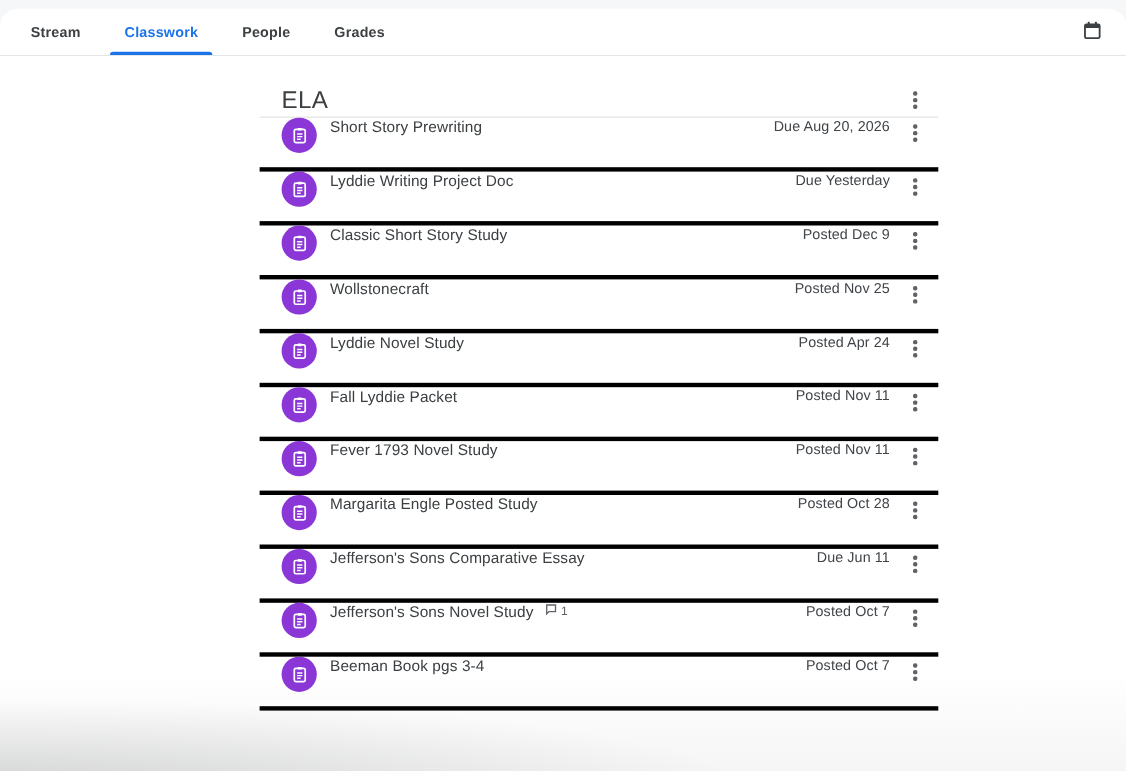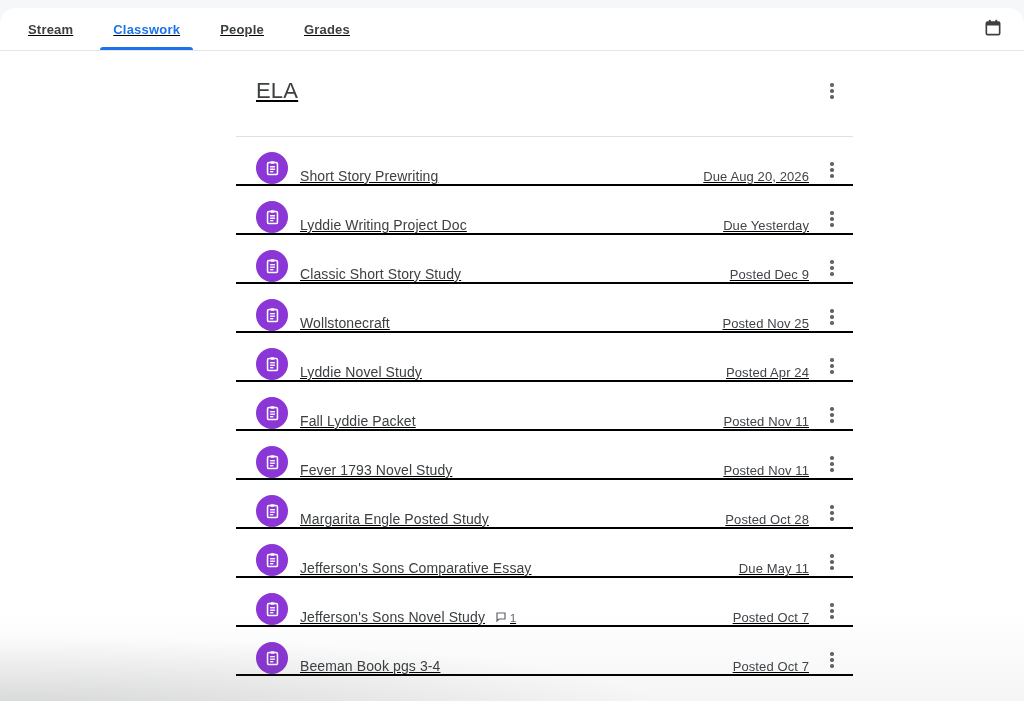--- a/index.html
+++ b/index.html
@@ -8,21 +8,20 @@
     overflow: hidden;
     font-family: "Liberation Sans", sans-serif;
     background: #f6f7f9;
   }
   .card {
     position: absolute;
     top: 8px; left: 0; right: 0; bottom: 0;
     background: #ffffff;
     border-radius: 16px 16px 0 0;
     overflow: hidden;
-    text-decoration: underline;
   }
   
   .nav {
     display: flex;
     align-items: stretch;
     height: 43px;
     border-bottom: 1px solid #e4e5e7;
     padding-left: 15px;
   }
   .tab {
@@ -61,35 +60,35 @@
   }
   
   .content {
     margin-left: 236px;
     width: 617px;
   }
   .topic-header {
     display: flex;
     align-items: center;
     justify-content: space-between;
-    padding: 26px 10px 31px 20px;
+    padding: 26px 10px 1px 20px;
     border-bottom: 1px solid #e0e0e0;
   }
   .topic-title {
     font-size: 22px;
     font-weight: 400;
     color: #3c4043;
     letter-spacing: .2px;
   }
   .row {
     display: flex;
-    align-items: flex-end;
+    align-items: flex-start;
     height: 49px;
     padding: 0 10px 0 20px;
-    border-bottom: 2px solid #000000;
+    border-bottom: 4px solid #000000;
     cursor: pointer;
   }
   .assign-icon {
     flex: 0 0 32px;
     width: 32px; height: 32px;
     border-radius: 50%;
     background: var(--icon-purple, #8b36d6);
     display: flex; align-items: center; justify-content: center;
     margin-right: 12px;
   }
@@ -343,21 +342,21 @@
       <svg width="17" height="17" viewBox="0 0 24 24">
         <rect x="5" y="3.6" width="14" height="17" rx="2" fill="none" stroke="#ffffff" stroke-width="2.2"></rect>
         <rect x="9.2" y="1.8" width="5.6" height="3.4" rx="1" fill="#ffffff"></rect>
         <line x1="8.6" y1="9.5" x2="15.4" y2="9.5" stroke="#ffffff" stroke-width="1.9"></line>
         <line x1="8.6" y1="13" x2="15.4" y2="13" stroke="#ffffff" stroke-width="1.9"></line>
         <line x1="8.6" y1="16.5" x2="13.2" y2="16.5" stroke="#ffffff" stroke-width="1.9"></line>
       </svg>
     </span>
     <span class="row-title">Jefferson's Sons Comparative Essay</span>
 
-    <span class="row-status">Due May 11</span>
+    <span class="row-status">Due Jun 11</span>
     <button class="kebab">
       <i></i>
             <i></i>
             <i></i>
     </button>
   </div>
         <div class="row">
     <span class="assign-icon">
       <svg width="17" height="17" viewBox="0 0 24 24">
         <rect x="5" y="3.6" width="14" height="17" rx="2" fill="none" stroke="#ffffff" stroke-width="2.2"></rect>

